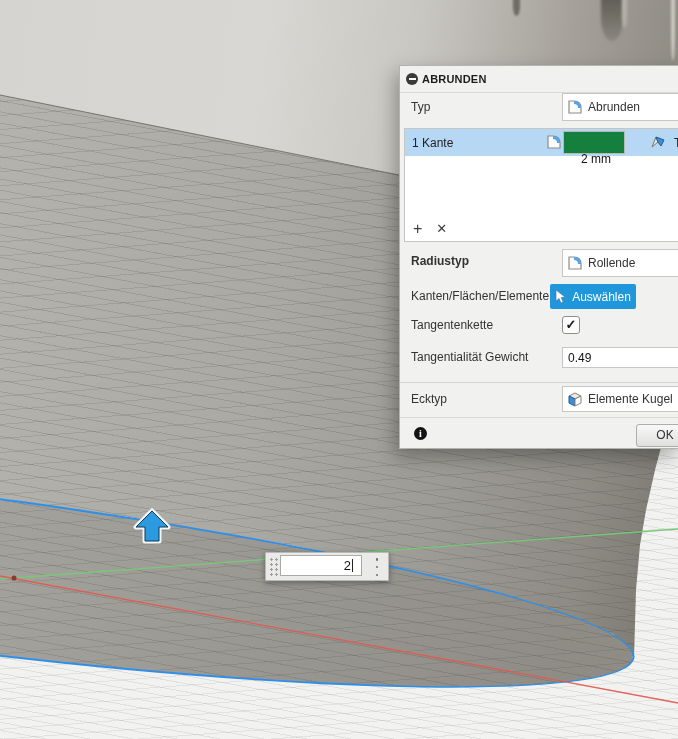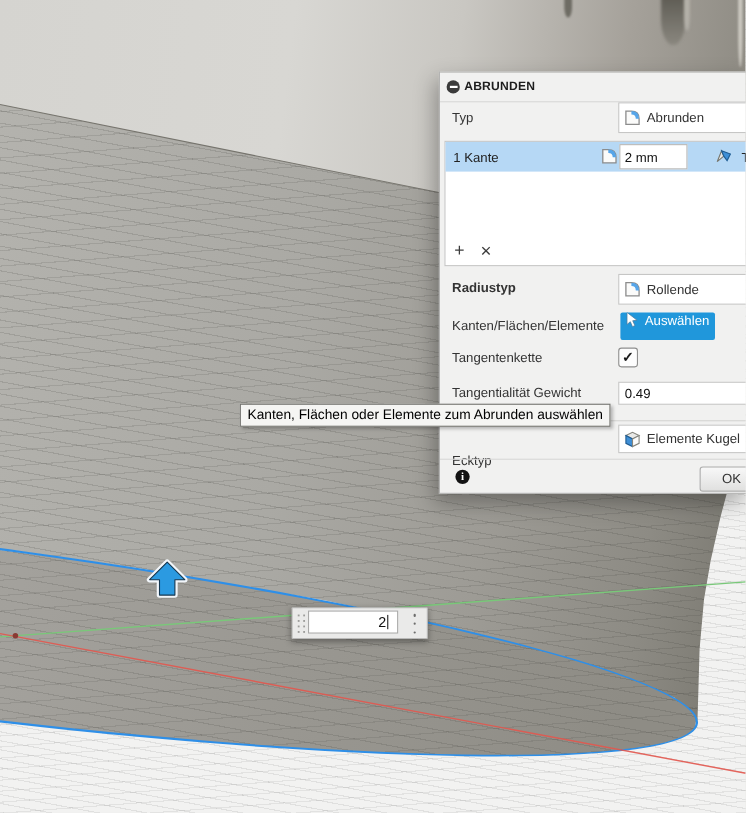--- a/index.html
+++ b/index.html
@@ -50,31 +50,31 @@
     background:#f1f1f0;border:1px solid #b3b3b2;border-right:none;box-sizing:content-box;
     box-shadow:-4px 8px 18px rgba(0,0,0,0.30);font-size:12px;color:#333;}
   .dlg-header{position:absolute;left:0;top:0;width:100%;height:26px;border-bottom:1px solid #d8d8d7;}
   .dlg-title{position:absolute;left:22px;top:7px;font-size:11px;font-weight:700;color:#1d1d1d;letter-spacing:0.2px;}
   .collapse-icon{position:absolute;left:6px;top:7px;width:12px;height:12px;border-radius:50%;background:#3a3a3a;}
   .collapse-icon::after{content:"";position:absolute;left:2.5px;top:5px;width:7px;height:2px;background:#fff;}
   .lbl{position:absolute;left:11px;white-space:nowrap;}
   .select{position:absolute;left:162px;width:118px;height:28px;background:#fff;border:1px solid #c6c6c5;box-sizing:border-box;display:flex;align-items:center;gap:5px;padding-left:4px;}
   .sel-ico{flex:0 0 auto;}
   .listbox{position:absolute;left:4px;top:62px;width:275px;height:114px;background:#fff;border:1px solid #c6c6c5;box-sizing:border-box;}
-  .sel-row{position:absolute;left:0;top:0;width:100%;height:27px;background:#b6d8f5;}
+  .sel-row{position:absolute;left:0;top:0;width:100%;height:27px;background:#b6d8f5;text-align:center;}
   .sel-row-label{position:absolute;left:7px;top:7px;color:#222;}
-  .val-box{position:absolute;left:158px;top:2px;width:62px;height:23px;background:#ffffff;border:1px solid #b8b8b7;box-sizing:border-box;font-size:12px;color:#111;padding:4px 0 0 4px;}
+  .val-box{position:absolute;left:158px;top:2px;width:62px;height:23px;background:#15803d;border:1px solid #b8b8b7;box-sizing:border-box;font-size:12px;color:#111;padding:20px 0 0 4px;}
   .row-ficon{position:absolute;left:141px;top:5px;}
   .row-ticon{position:absolute;left:245px;top:5px;}
   .t-label{position:absolute;left:269px;top:7px;color:#222;}
   .list-actions{position:absolute;left:8px;bottom:4px;display:flex;gap:14px;}
   .act-add{font-size:16px;color:#3c3c3c;line-height:16px;}
   .act-del{font-size:13px;color:#3c3c3c;line-height:16px;}
-  .btn-select{position:absolute;left:164px;top:218px;width:86px;height:25px;border-radius:2px;
-    display:flex;align-items:flex-start;justify-content:center;gap:5px;color:#fff;font-size:12px;}
+  .btn-select{position:absolute;left:150px;top:218px;width:86px;height:25px;border-radius:2px;
+    display:flex;align-items:center;justify-content:center;gap:5px;color:#fff;font-size:12px;}
   .checkbox{position:absolute;left:162px;top:250px;width:16px;height:16px;background:#fdfdfd;border:1px solid #8f8f8e;border-radius:3px;
     font-size:13px;font-weight:700;color:#1a1a1a;text-align:center;line-height:15px;}
   .input-g{position:absolute;left:162px;top:281px;width:118px;height:21px;background:#fff;border:1px solid #c6c6c5;box-sizing:border-box;padding:3px 0 0 5px;color:#111;}
   .sep1{position:absolute;left:0;top:316px;width:100%;height:1px;background:#d4d4d3;}
   .dlg-footer{position:absolute;left:0;top:351px;width:100%;height:31px;border-top:1px solid #d8d8d7;}
   .info-icon{position:absolute;left:14px;top:9px;width:13px;height:13px;border-radius:50%;background:#131313;color:#fff;
     font-size:10px;font-weight:700;text-align:center;line-height:13px;font-family:"Liberation Serif",serif;}
   .btn-ok{position:absolute;left:236px;top:6px;width:56px;height:21px;background:linear-gradient(#f8f8f8,#e0e0df);
     border:1px solid #adadac;border-radius:3px;text-align:center;line-height:20px;color:#333;font-size:12px;}
   
@@ -171,31 +171,30 @@
     </div>
 
     <span class="lbl" style="top:252px;">Tangentenkette</span>
     <div class="checkbox"><span>✓</span></div>
 
     <span class="lbl" style="top:284px;">Tangentialität Gewicht</span>
     <div class="input-g"><span>0.49</span></div>
 
     <div class="sep1"></div>
 
-    <span class="lbl" style="top:326px;margin-top:20px;">Ecktyp</span>
+    <span class="lbl" style="top:326px;">Ecktyp</span>
     <div class="select" style="top:320px;height:26px;">
       <svg class="sel-ico" width="16" height="16" viewBox="0 0 16 16">
         <path d="M2,5 L8,2 L14,5 L8,8 Z" fill="#e9e9e7" stroke="#85857d" stroke-width="1"></path>
         <path d="M2,5 L8,8 L8,15 L2,12 Z" fill="#3f8fd6" stroke="#1f5c92" stroke-width="1"></path>
         <path d="M8,8 L14,5 L14,12 L8,15 Z" fill="#fbfbfa" stroke="#85857d" stroke-width="1"></path>
       </svg>
       <span>Elemente Kugel</span>
     </div>
 
     <div class="dlg-footer">
       <span class="info-icon">i</span>
       <div class="btn-ok">OK</div>
     </div>
   </div>
 
-  <div class="tooltip">Kanten, Flächen oder Elemente zum Abrunden auswählen</div>
 
 </div>
 
 </body></html>

